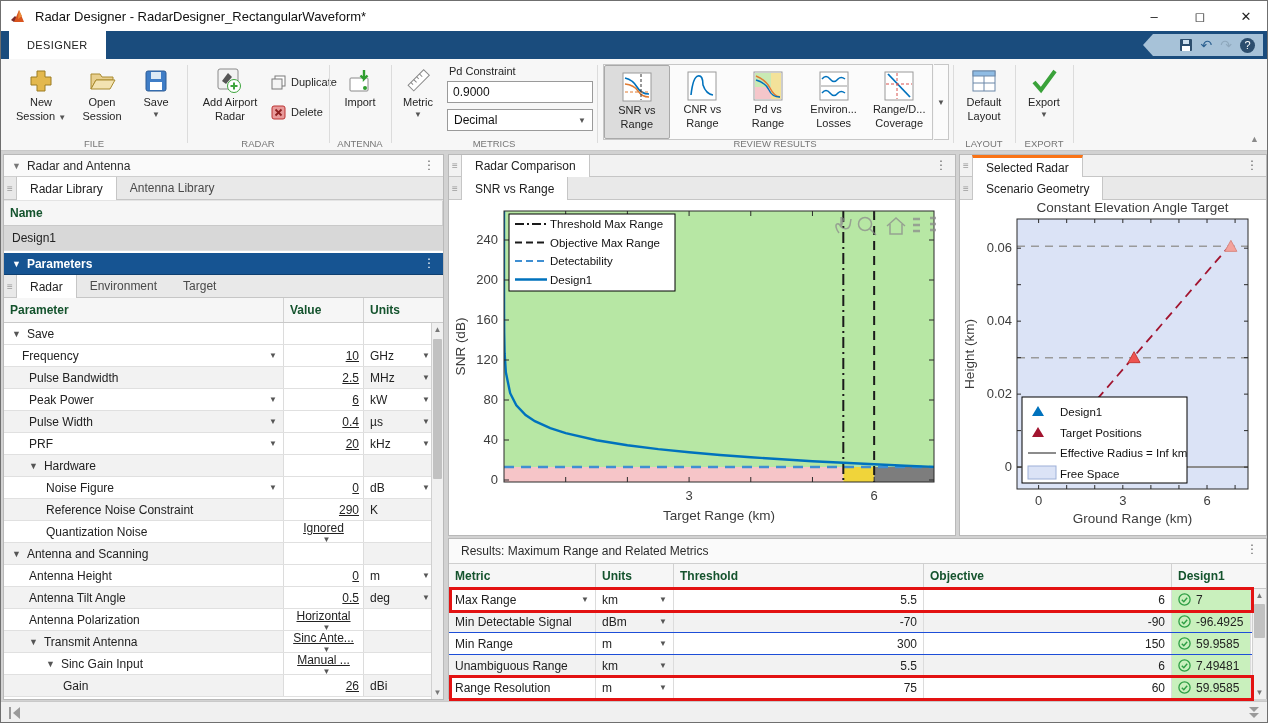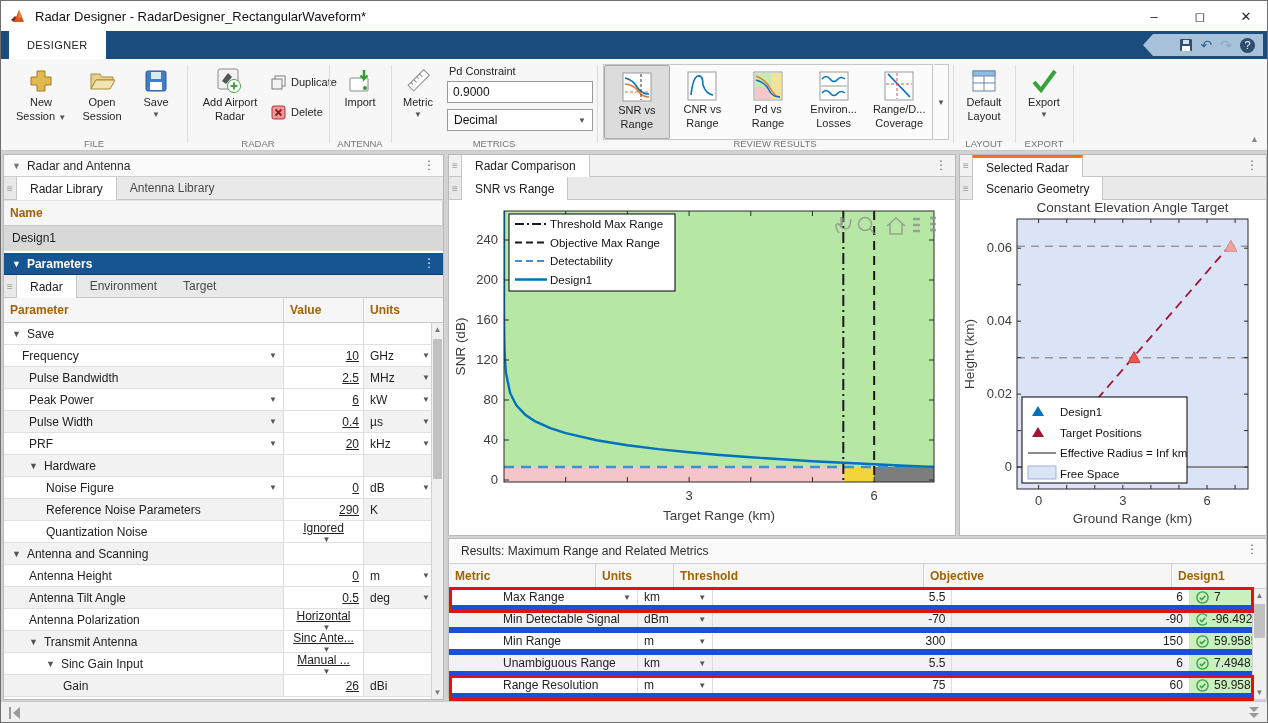--- a/index.html
+++ b/index.html
@@ -39,37 +39,37 @@
   .panel{position:absolute;background:#fff;border:1px solid #b9b9b9;}
   .phead{height:22px;background:#fafafa;border-bottom:1px solid #cfcfcf;display:flex;align-items:center;font-size:12px;color:#2b2b2b;position:relative;}
   .phead .tw{color:#777;font-size:9px;margin:0 6px 0 8px;}
   .kebab{position:absolute;right:8px;top:3px;color:#666;font-size:12px;letter-spacing:0;}
   .tabrow{height:23px;background:#e9e9e9;border-bottom:1px solid #c6c6c6;display:flex;align-items:stretch;position:relative;}
   .grip{width:12px;display:flex;align-items:center;justify-content:center;color:#9a9a9a;font-size:10px;}
   .tab{padding:0 13px;font-size:12px;color:#4a4a4a;display:flex;align-items:center;background:transparent;}
   .tab.sel{background:#fff;border-left:1px solid #c6c6c6;border-right:1px solid #c6c6c6;margin-bottom:-1px;color:#222;}
   .tab.bluetop{border-top:3px solid #f97316;}
   
-  .gridhead{display:flex;background:#f6f6f6;border-bottom:1px solid #c9c9c9;font-weight:bold;font-size:12px;color:#a16207;}
+  .gridhead{display:flex;background:#f6f6f6;border-bottom:1px solid #c9c9c9;font-weight:bold;font-size:12px;color:#14532d;}
   .gridhead .gc{padding:5px 6px;border-right:1px solid #d2d2d2;}
   .prow{display:flex;height:22px;font-size:12px;color:#222;border-bottom:1px solid #e0e0e0;background:#fff;}
   .prow.alt{background:#f2f2f2;}
   .prow .c{display:flex;align-items:center;border-right:1px solid #dcdcdc;overflow:hidden;white-space:nowrap;}
   .prow .c.name{width:280px;position:relative;}
   .prow .c.val{width:80px;background:#fff;justify-content:flex-end;padding:0 4px;text-decoration:underline;}
   .prow .c.val.ltext{justify-content:space-between;flex-direction:column;}
   .prow .c.unit{width:71px;justify-content:space-between;padding:0 4px 0 6px;}
   .prow .tw{color:#555;font-size:9px;margin-right:6px;}
   .prow .dd{font-size:8px;color:#555;margin-left:6px;}
   .prow .nmdd{position:absolute;right:6px;font-size:8px;color:#555;}
   .vscroll{position:absolute;background:#f0f0f0;border-left:1px solid #d0d0d0;}
   .sbtn{position:absolute;left:0;width:100%;height:13px;color:#777;font-size:8px;display:flex;align-items:center;justify-content:center;}
   .sthumb{position:absolute;left:1px;width:9px;background:#c1c1c1;border-radius:1px;}
   
-  .rrow{display:flex;height:22px;font-size:12px;color:#222;border-bottom:6px solid #1d4ed8;background:#fff;padding-left:48px;}
+  .rrow{display:flex;height:22px;font-size:12px;color:#222;border-bottom:1px solid #1d4ed8;background:#fff;}
   .rrow.alt{background:#f2f2f2;}
   .rrow .c{display:flex;align-items:center;border-right:1px solid #dcdcdc;padding:0 6px;overflow:hidden;white-space:nowrap;}
   .rc0{width:147px;justify-content:space-between;}
   .rc1{width:78px;justify-content:space-between;}
   .rc2{width:250px;justify-content:flex-end;}
   .rc3{width:248px;justify-content:flex-end;}
   .rc4{width:79px;background:#c9f0bd;gap:5px;}
   .hlbox{position:absolute;left:0;width:805px;height:26px;border:3px solid #e31212;pointer-events:none;z-index:6;}
   
   #statusbar{position:absolute;left:0;top:700px;width:1268px;height:23px;background:#f0f0f0;border-top:1px solid #c9c9c9;}
@@ -451,21 +451,21 @@
     <div class="c val">
               <span class="vtext">0</span>
             </div>
     <div class="c unit">
               <span class="utext">dB</span>
               <span class="dd">▼</span>
             </div>
   </div>
           <div class="prow alt">
     <div class="c name" style="padding-left: 42px;">
-              <span class="lbl">Reference Noise Parameters</span>
+              <span class="lbl">Reference Noise Constraint</span>
             </div>
     <div class="c val">
               <span class="vtext">290</span>
             </div>
     <div class="c unit">
               <span class="utext">K</span>
             </div>
   </div>
           <div class="prow">
     <div class="c name" style="padding-left: 42px;">

